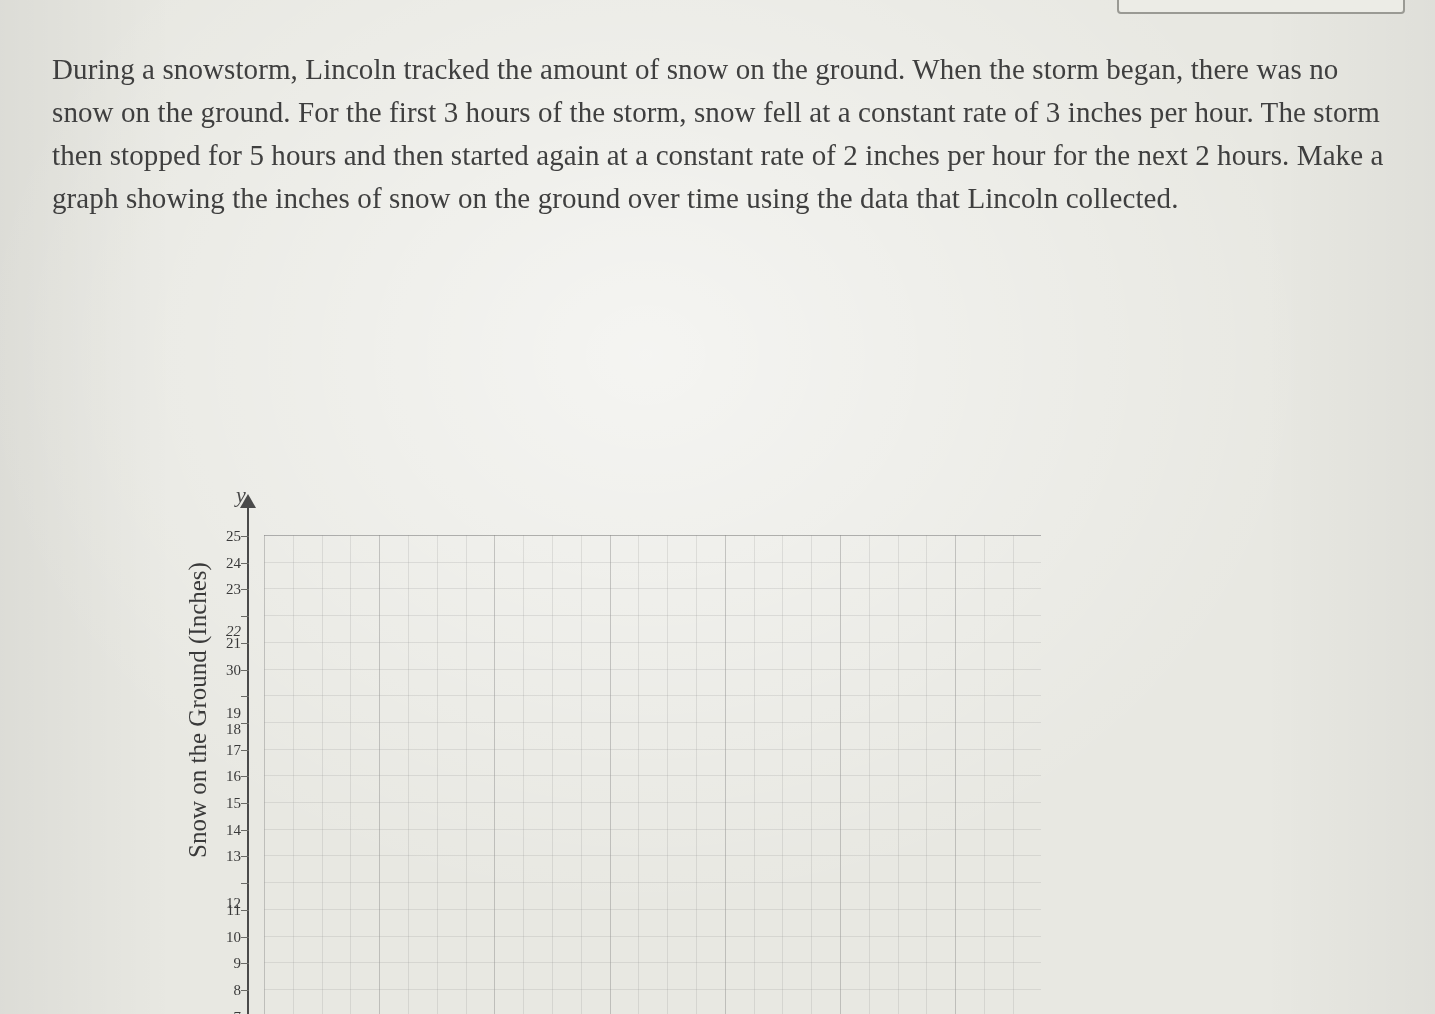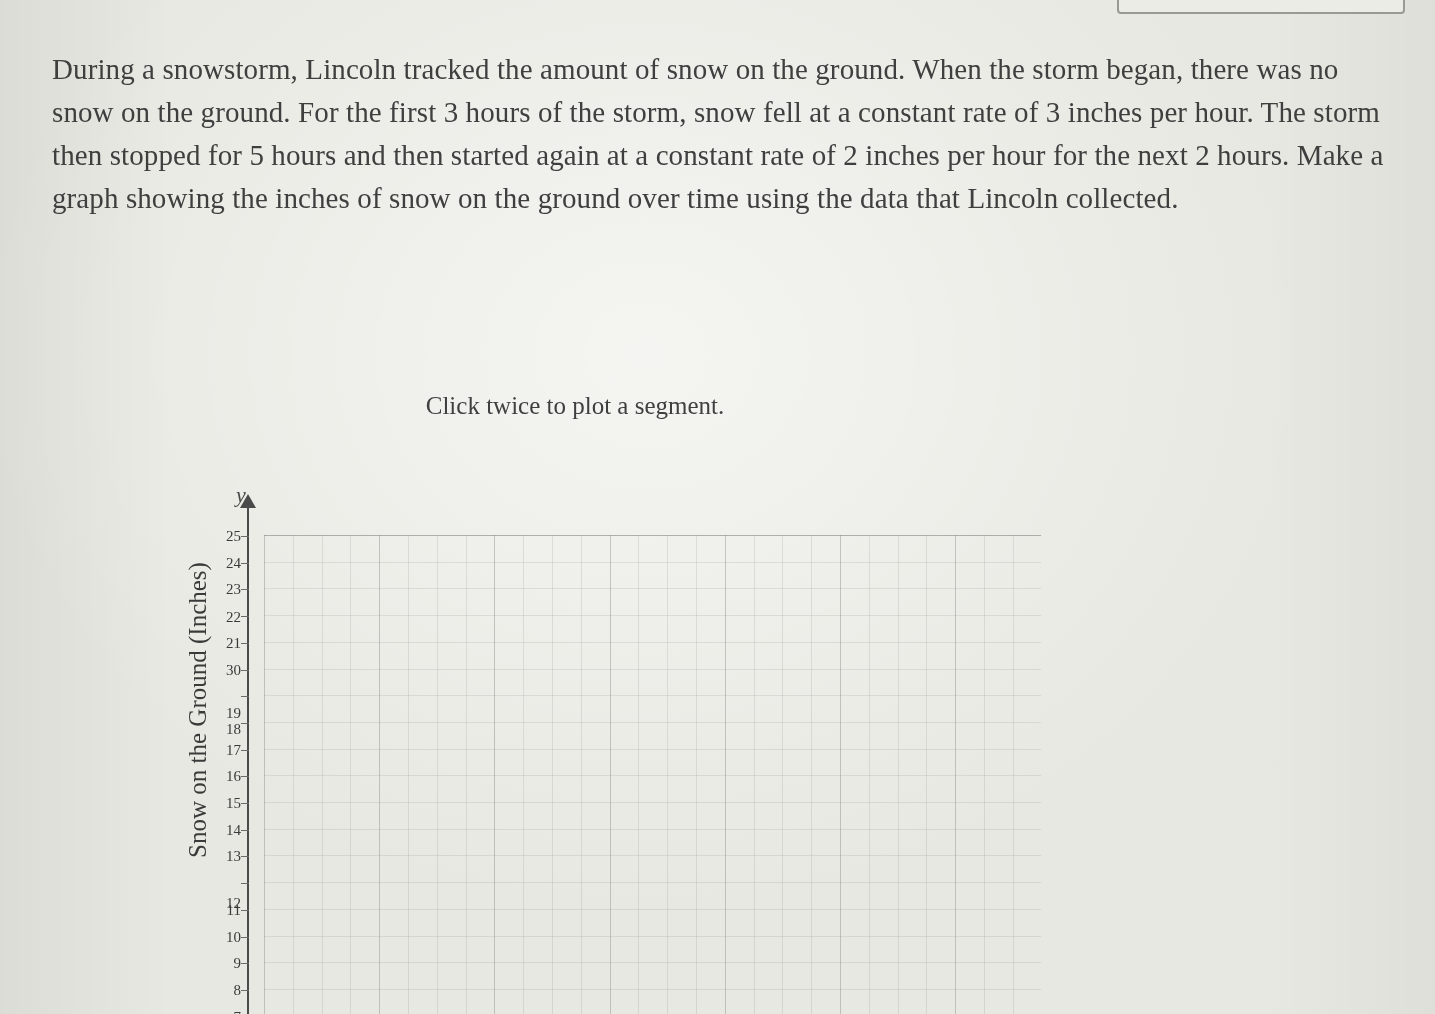--- a/index.html
+++ b/index.html
@@ -168,21 +168,20 @@
 </head>
 <body>
 
 <div class="page-tint"></div>
 
 <div class="top-box"></div>
 
 <div class="prompt">During a snowstorm, Lincoln tracked the amount of snow on the ground. When the storm began, there was no snow on the ground. For the first 3 hours of the storm, snow fell at a constant rate of 3 inches per hour. The storm then stopped for 5 hours and then started again at a constant rate of 2 inches per hour for the next 2 hours. Make a graph showing the inches of snow on the ground over time using the data that Lincoln collected.</div>
 
 <div class="instructions">
-  <div>Click twice to plot a segment.</div>
 </div>
 
 <div class="graph-wrap">
   <div class="y-letter">y</div>
   <div class="axis-arrow"></div>
   <div class="axis-line"></div>
   <div class="axis-label-y">Snow on the Ground (Inches)</div>
 
   <div class="grid">
     <div class="grid-top-edge"></div>
@@ -230,21 +229,21 @@
       <div class="gl-h" style="top: 373.8px;"></div>
       <div class="gl-h" style="top: 400.5px;"></div>
       <div class="gl-h" style="top: 427.2px;"></div>
       <div class="gl-h" style="top: 453.9px;"></div>
     </div>
 
   <div class="ticks">
       <div class="tick" style="top: 20px;">25</div>
       <div class="tick" style="top: 46.7px;">24</div>
       <div class="tick" style="top: 73.4px;">23</div>
-      <div class="tick" style="top: 101px;">22</div>
+      <div class="tick" style="top: 115px; font-style: italic;">22</div>
       <div class="tick" style="top: 126.8px;">21</div>
       <div class="tick" style="top: 153.5px;">30</div>
       <div class="tick" style="top: 197px;">19</div>
       <div class="tick" style="top: 206.9px; margin-top: 6px;">18</div>
       <div class="tick" style="top: 234px;">17</div>
       <div class="tick" style="top: 260.3px;">16</div>
       <div class="tick" style="top: 287px;">15</div>
       <div class="tick" style="top: 313.7px;">14</div>
       <div class="tick" style="top: 340px;">13</div>
       <div class="tick" style="top: 387px;">12</div>

